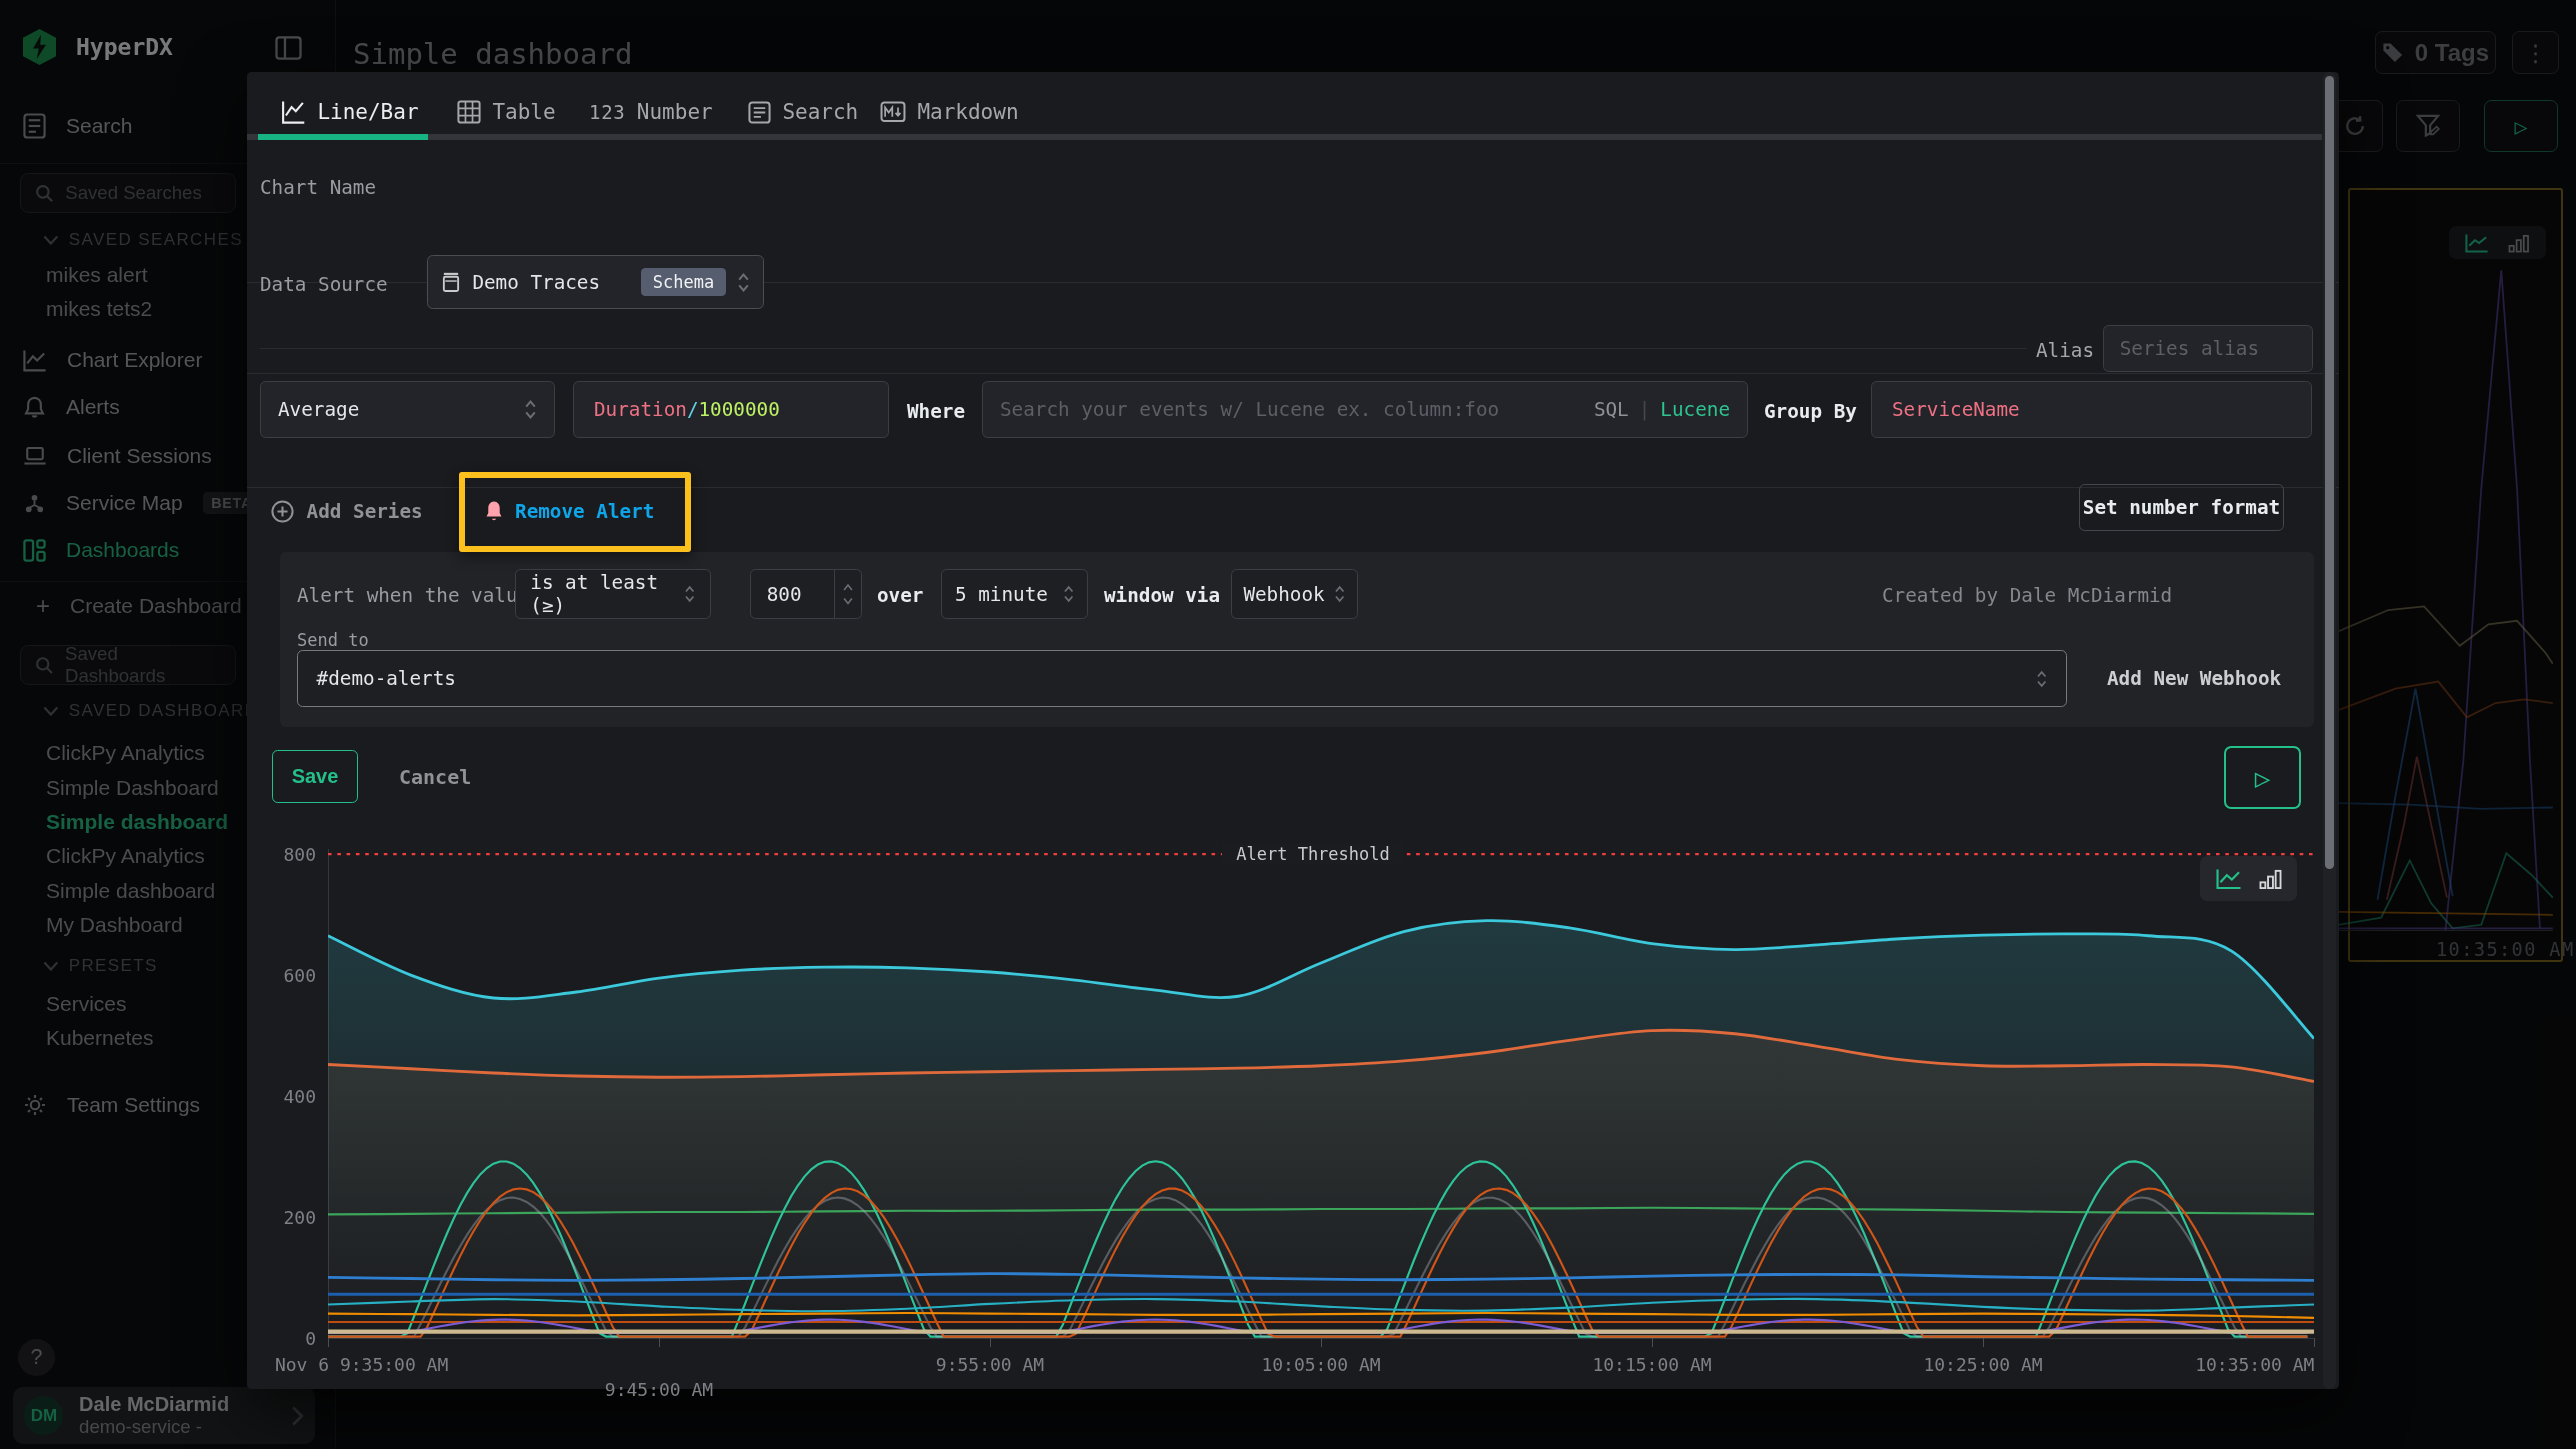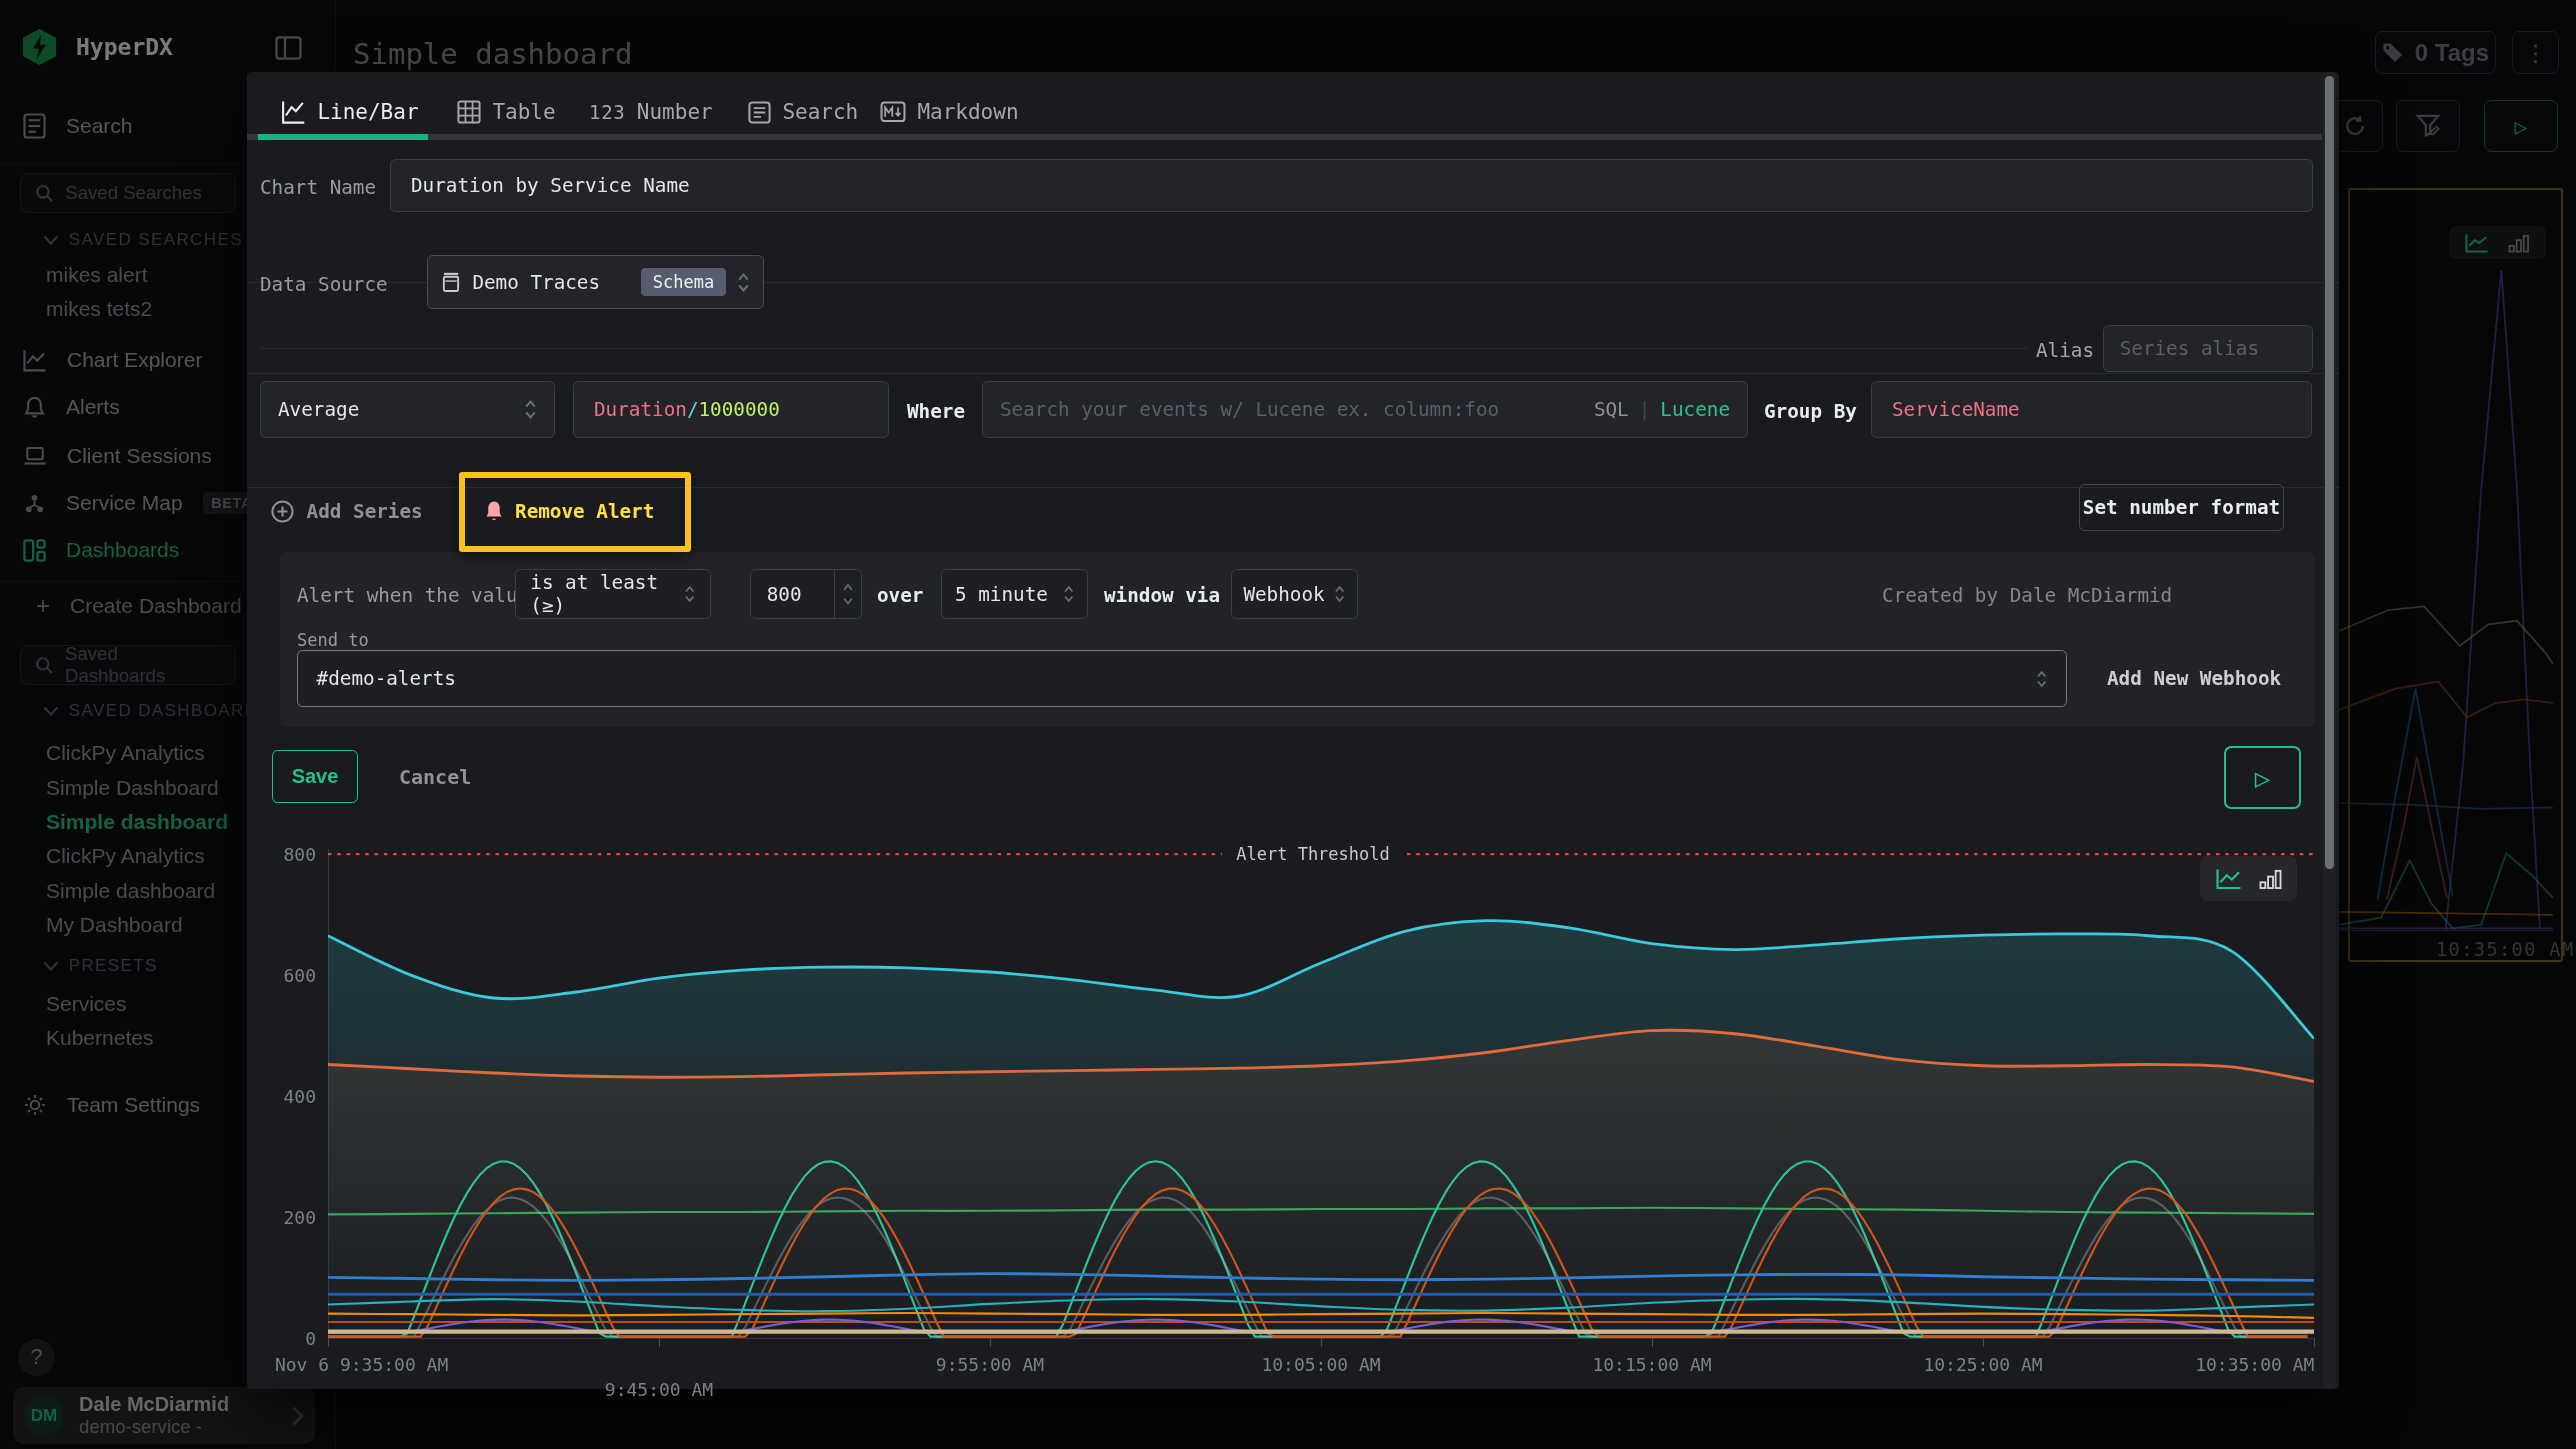--- a/index.html
+++ b/index.html
@@ -319,23 +319,20 @@
         <rect x="1" y="1" width="16" height="13" rx="2" fill="none" stroke="#a6a7ab" stroke-width="1.4"></rect>
         <path d="M3.5 11 V4.5 L6 8 L8.5 4.5 V11" fill="none" stroke="#a6a7ab" stroke-width="1.2"></path>
         <path d="M12.5 4.5 V10 M10.8 8.3 L12.5 10.3 L14.2 8.3" fill="none" stroke="#a6a7ab" stroke-width="1.2"></path>
       </svg>
       <span>Markdown</span>
     </div>
     <div id="tab-underline"></div>
     <div id="tab-underline-active"></div>
 
     <div class="lbl" style="left:13px;top:104px;">Chart Name</div>
-    <div class="inp" style="left:143px;top:87px;width:1923px;height:53px;padding:0 20px;">
-      <span>Duration by Service Name</span>
-    </div>
     <div class="m-div" style="top:210px;"></div>
 
     <div class="lbl" style="left:13px;top:201px;">Data Source</div>
     <div class="inp" style="left:180px;top:183px;width:337px;height:54px;padding:0 13px;gap:11.4px;border-color:#4a4d52;">
       <svg width="20" height="21.5" viewBox="0 0 14 15">
         <rect x="2" y="4" width="10" height="10" rx="1" fill="none" stroke="#c9cacc" stroke-width="1.3"></rect>
         <line x1="2" y1="2" x2="12" y2="2" stroke="#c9cacc" stroke-width="1.5"></line>
         <line x1="3" y1="7" x2="11" y2="7" stroke="#c9cacc" stroke-width="1"></line>
       </svg>
       <span>Demo Traces</span>
@@ -382,21 +379,21 @@
 
     <div class="abs" style="left:23.6px;top:416px;height:46px;display:flex;align-items:center;gap:13px;color:#909296;
          font-size:19.3px;font-weight:bold;">
       <svg width="23" height="23" viewBox="0 0 16 16">
         <circle cx="8" cy="8" r="7" fill="none" stroke="#909296" stroke-width="1.4"></circle>
         <path d="M8 4.5 V11.5 M4.5 8 H11.5" stroke="#909296" stroke-width="1.4"></path>
       </svg>
       <span>Add Series</span>
     </div>
     <div class="abs" style="left:229px;top:416px;width:186px;height:46px;display:flex;align-items:center;
-         justify-content:center;gap:11.4px;color:#fde047;font-size:19.3px;font-weight:bold;">
+         justify-content:center;gap:11.4px;color:#0ea5e9;font-size:19.3px;font-weight:bold;">
       <svg width="20" height="23" viewBox="0 0 14 16">
         <path d="M7 1 C4.5 1 3 3.2 3 5.5 V9 L1.8 11.5 H12.2 L11 9 V5.5 C11 3.2 9.5 1 7 1 Z" fill="#ffa2ab"></path>
         <path d="M5.5 13 a1.6 1.6 0 0 0 3 0" fill="#ffa2ab"></path>
       </svg>
       <span>Remove Alert</span>
     </div>
     <div class="btn-outline" style="left:1832px;top:412px;width:205px;height:47px;">
       <span>Set number format</span>
     </div>
 

